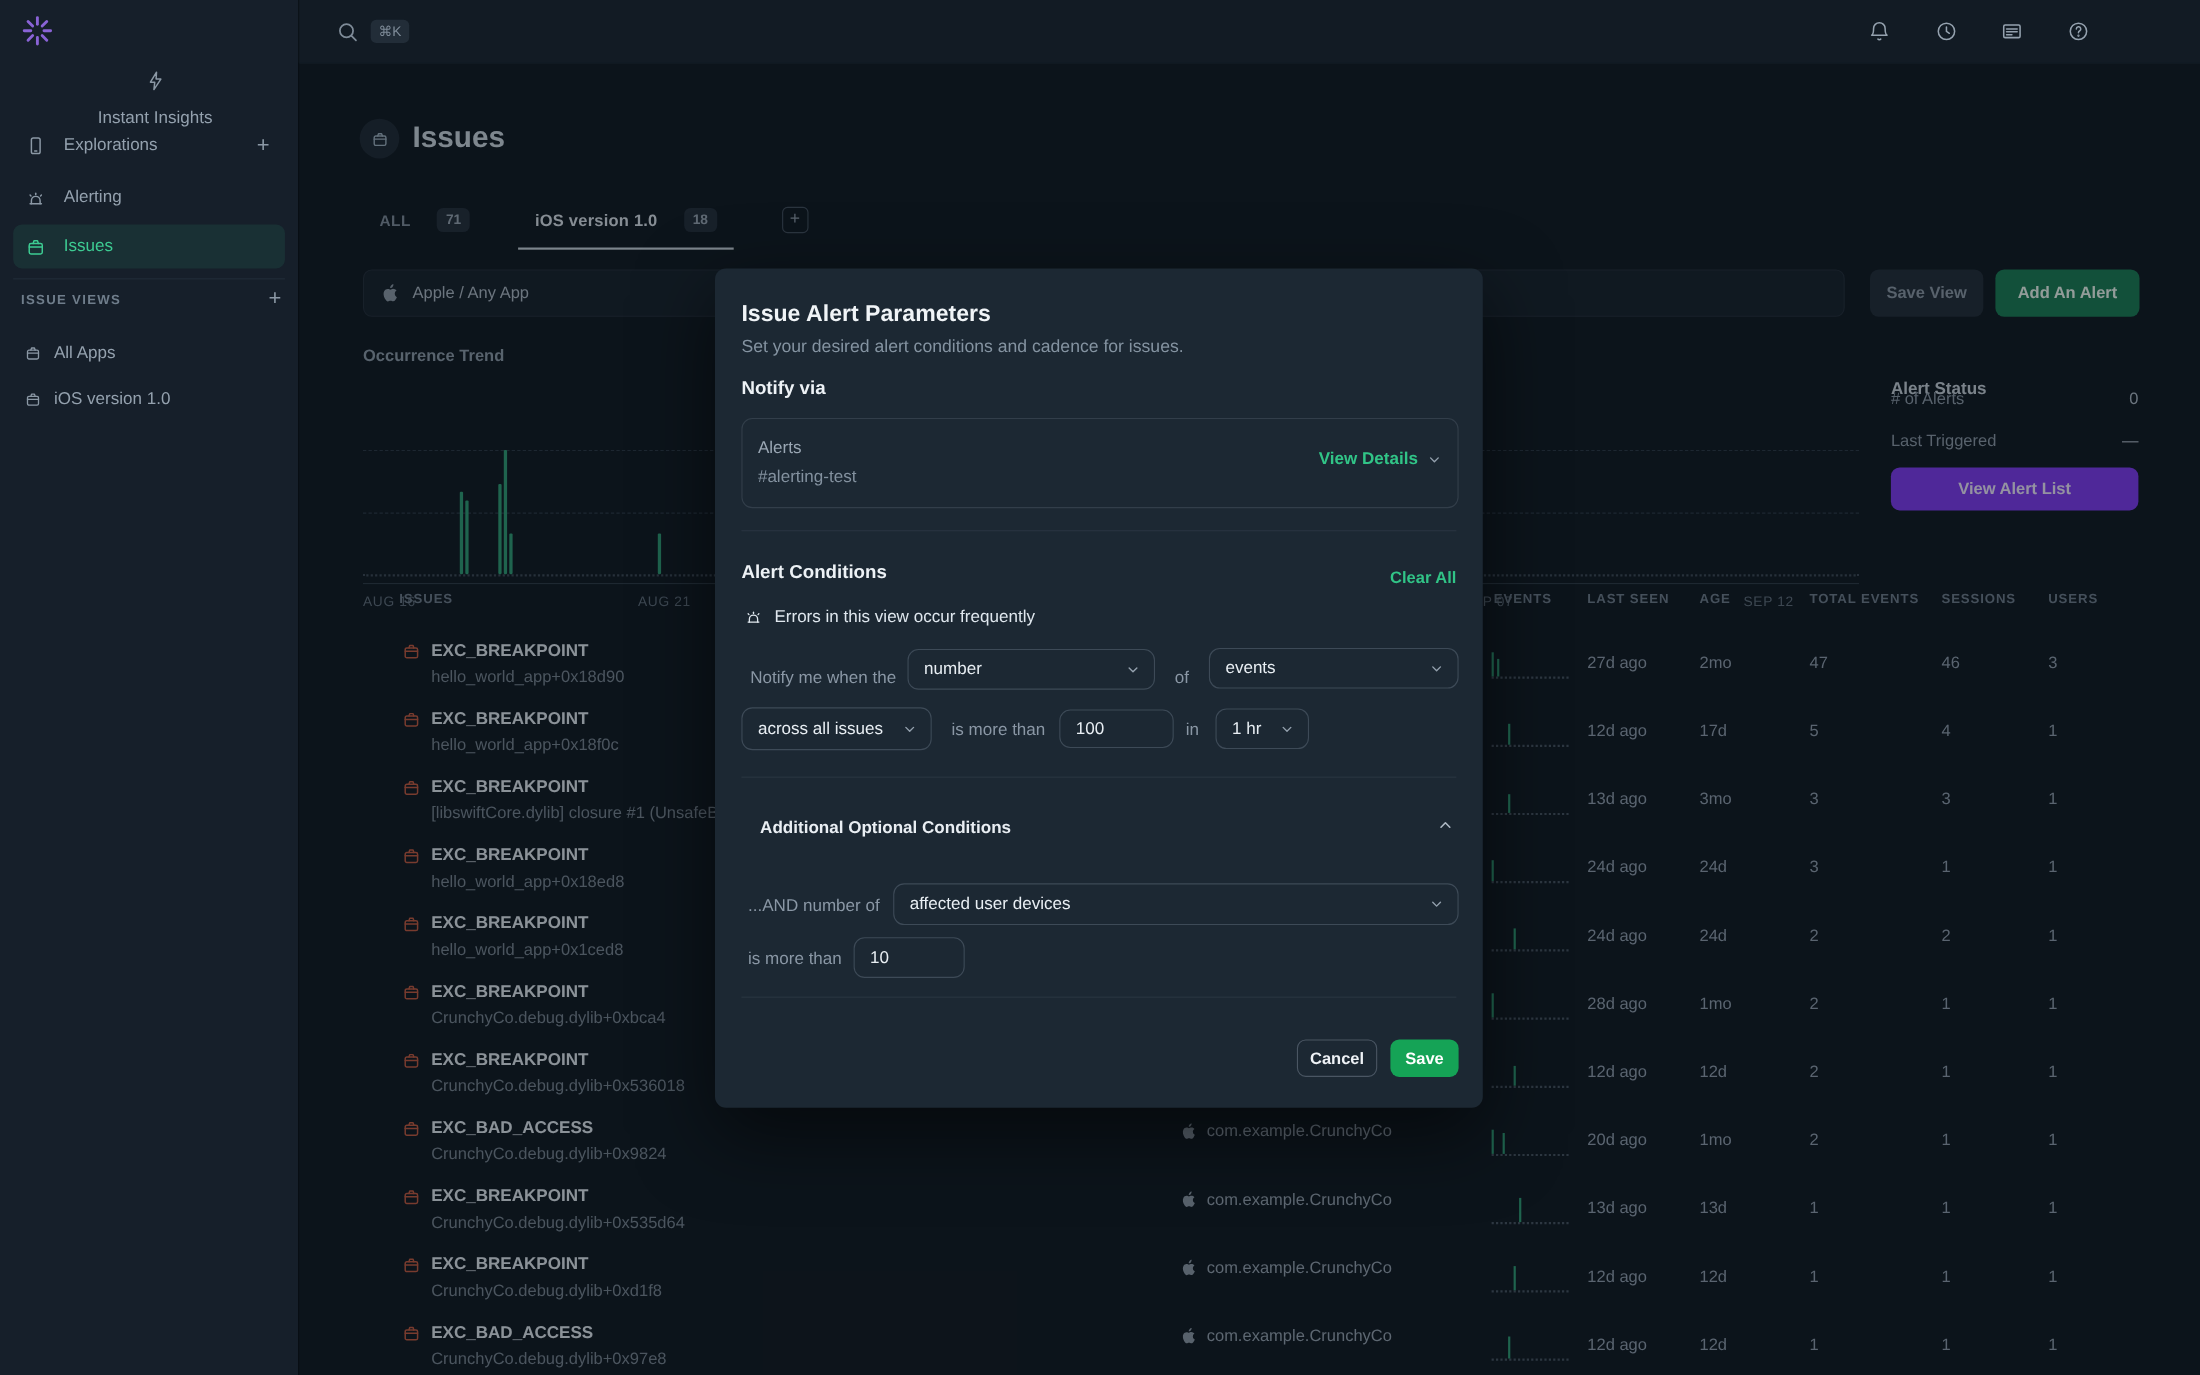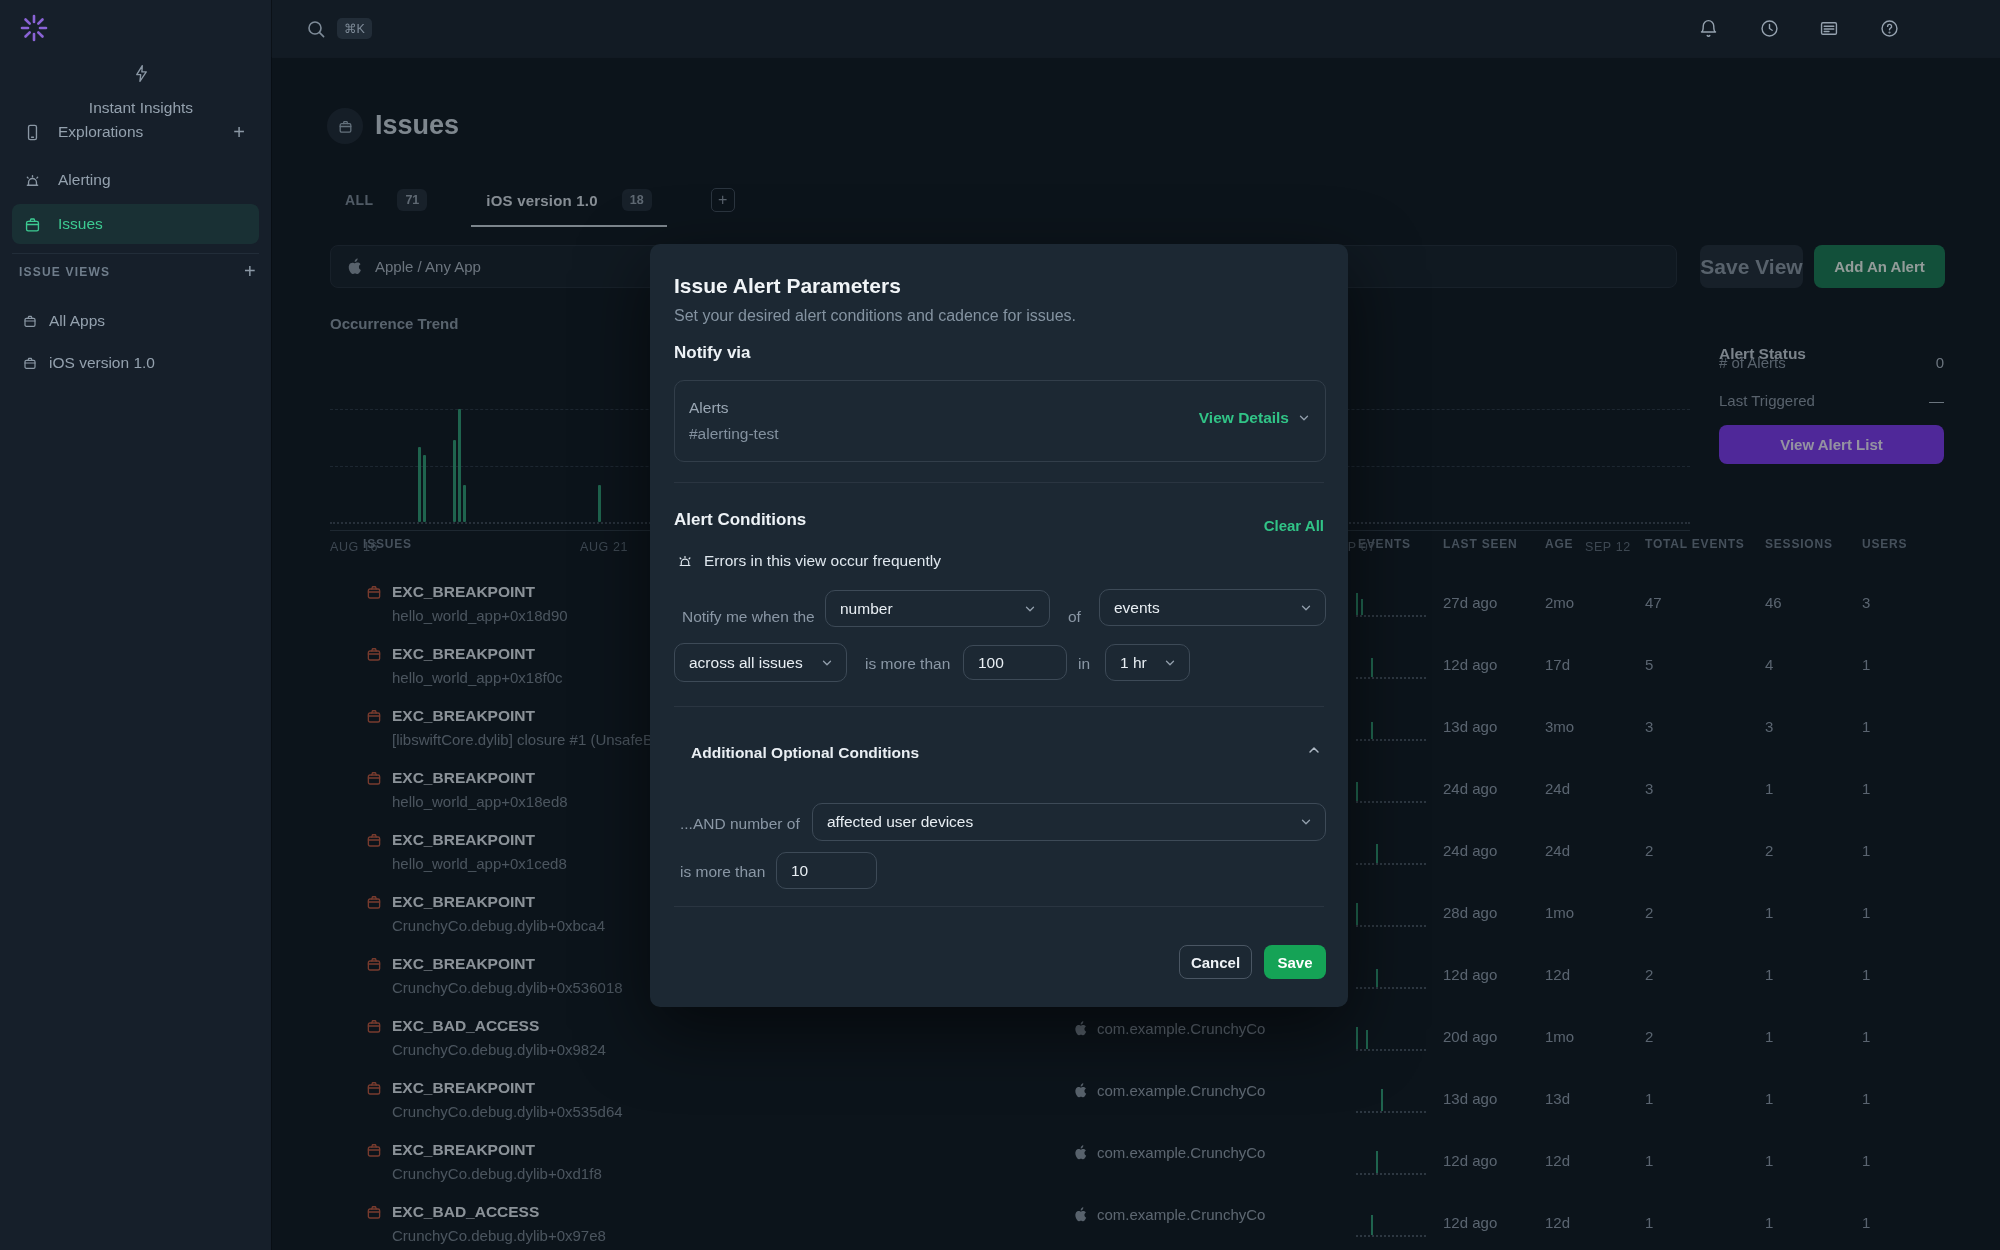--- a/index.html
+++ b/index.html
@@ -34,21 +34,21 @@
   .tabs{position:absolute;left:74px;top:128px;display:flex;align-items:flex-start;gap:44px;}
   .tab{display:flex;align-items:center;gap:24px;padding:4px 0 14px 0;cursor:pointer;}
   .tab .tlabel{font-size:14px;font-weight:600;color:#7e8c99;letter-spacing:0.4px;}
   .tab.active{border-bottom:2px solid #c6d0d9;padding-left:15px;padding-right:15px;}
   .tab.active .tlabel{color:#d6dee5;font-size:15px;letter-spacing:0.2px;}
   .badge{background:#242f3b;color:#97a4b1;border-radius:6px;font-size:12.5px;font-weight:600;padding:4px 8px;}
   .tab-add{margin-top:3px;width:22px;height:22px;border:1px solid #43505d;border-radius:5px;color:#8b98a5;font-size:16px;display:flex;align-items:center;justify-content:center;cursor:pointer;}
 
   .filter-bar{position:absolute;left:59px;top:188px;width:1347px;height:43px;background:#18222c;border:1px solid #242f3a;border-radius:8px;box-sizing:border-box;display:flex;align-items:center;gap:12px;padding-left:15px;cursor:pointer;}
   .filter-bar .flabel{color:#aab6c2;font-size:15px;}
-  .btn-save-view{position:absolute;left:1429px;top:188px;width:103px;height:43px;background:#232e39;border-radius:8px;color:#8b98a5;font-size:21px;font-weight:600;display:flex;align-items:center;justify-content:center;cursor:pointer;}
+  .btn-save-view{position:absolute;left:1429px;top:188px;width:103px;height:43px;background:#232e39;border-radius:8px;color:#8b98a5;font-size:15px;font-weight:600;display:flex;align-items:center;justify-content:center;cursor:pointer;}
   .btn-add-alert{position:absolute;left:1543px;top:188px;width:131px;height:43px;background:#1a7b54;border-radius:8px;color:#e9f5ee;font-size:15px;font-weight:600;display:flex;align-items:center;justify-content:center;cursor:pointer;}
 
   .chart-title{position:absolute;left:59px;top:258px;font-size:15px;font-weight:600;color:#8b99a6;}
   .chart{position:absolute;left:59px;top:295px;width:1360px;height:150px;}
   .gline{position:absolute;left:0;right:0;height:0;border-top:1px dashed rgba(120,140,160,0.28);}
   .gbase{position:absolute;left:0;right:0;height:0;border-top:2px dotted rgba(140,160,178,0.35);}
   .gaxis{position:absolute;left:0;right:0;height:0;border-top:1px solid #2e3a46;}
   #plot{position:absolute;left:0;top:0;width:1360px;height:113px;}
   .cbar{position:absolute;bottom:0;width:3px;background:#2f9c74;border-radius:1px;}
   #xticks{position:absolute;left:0;top:178px;width:1360px;height:16px;}

